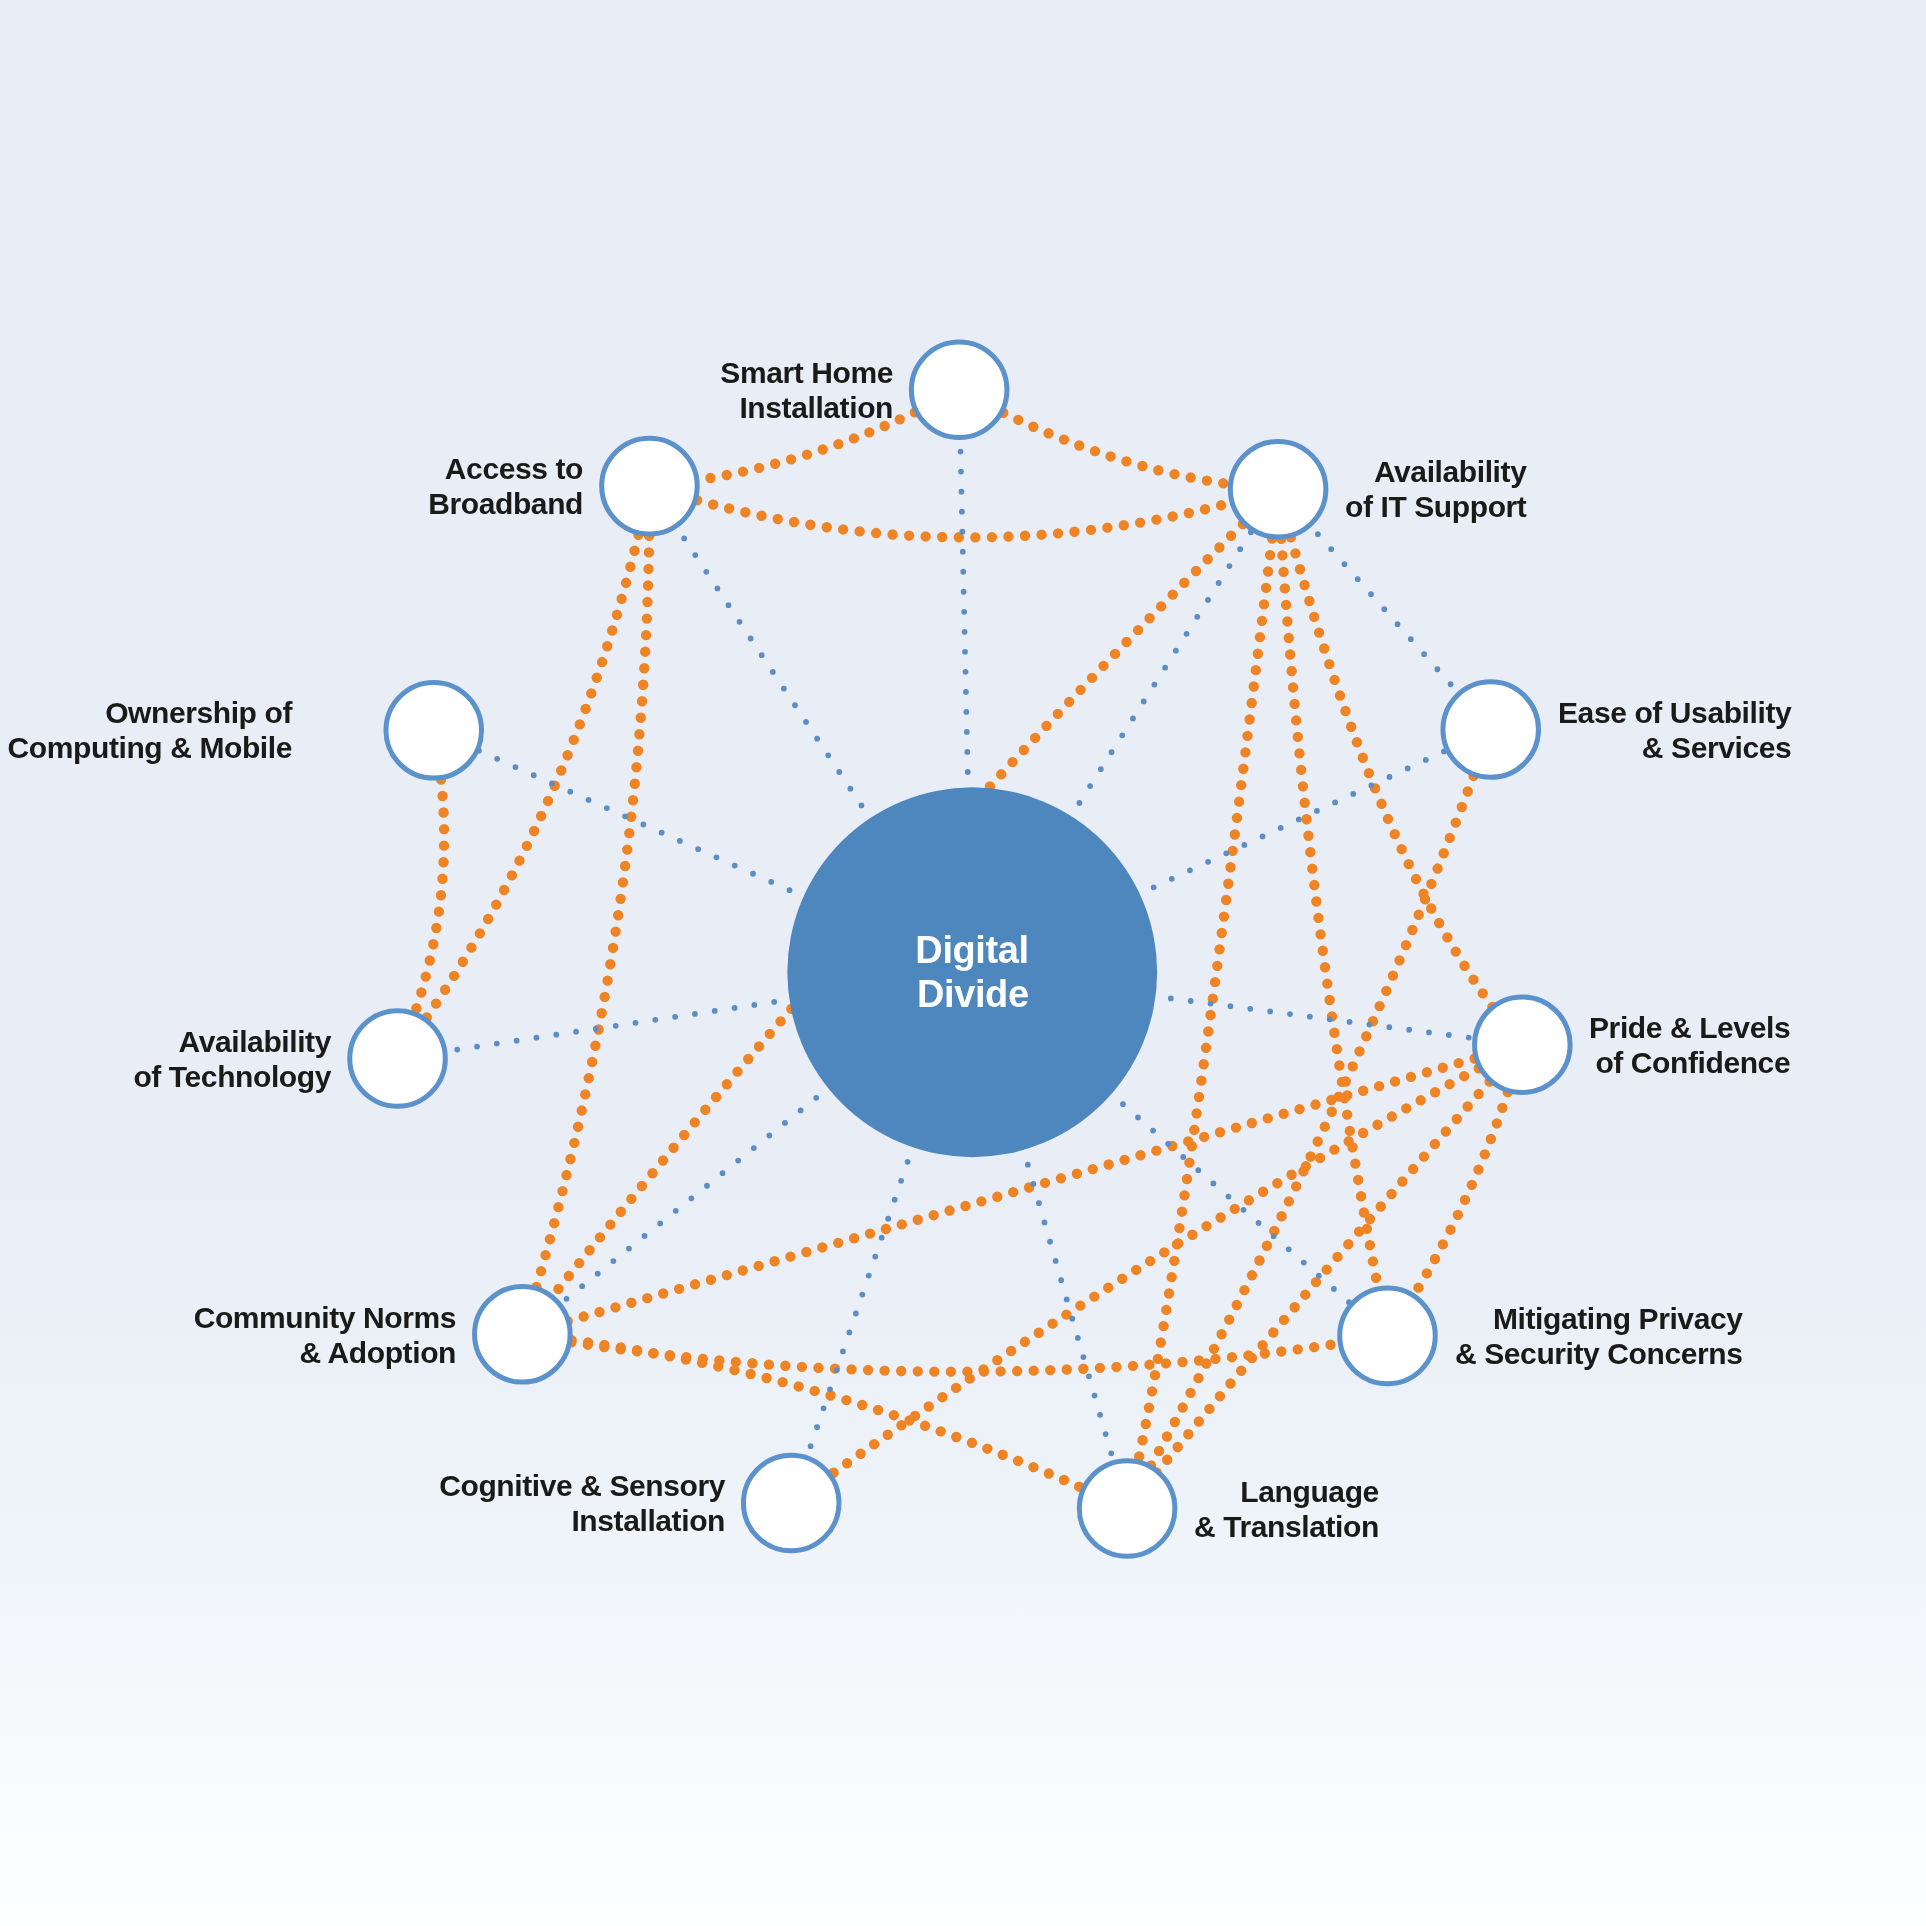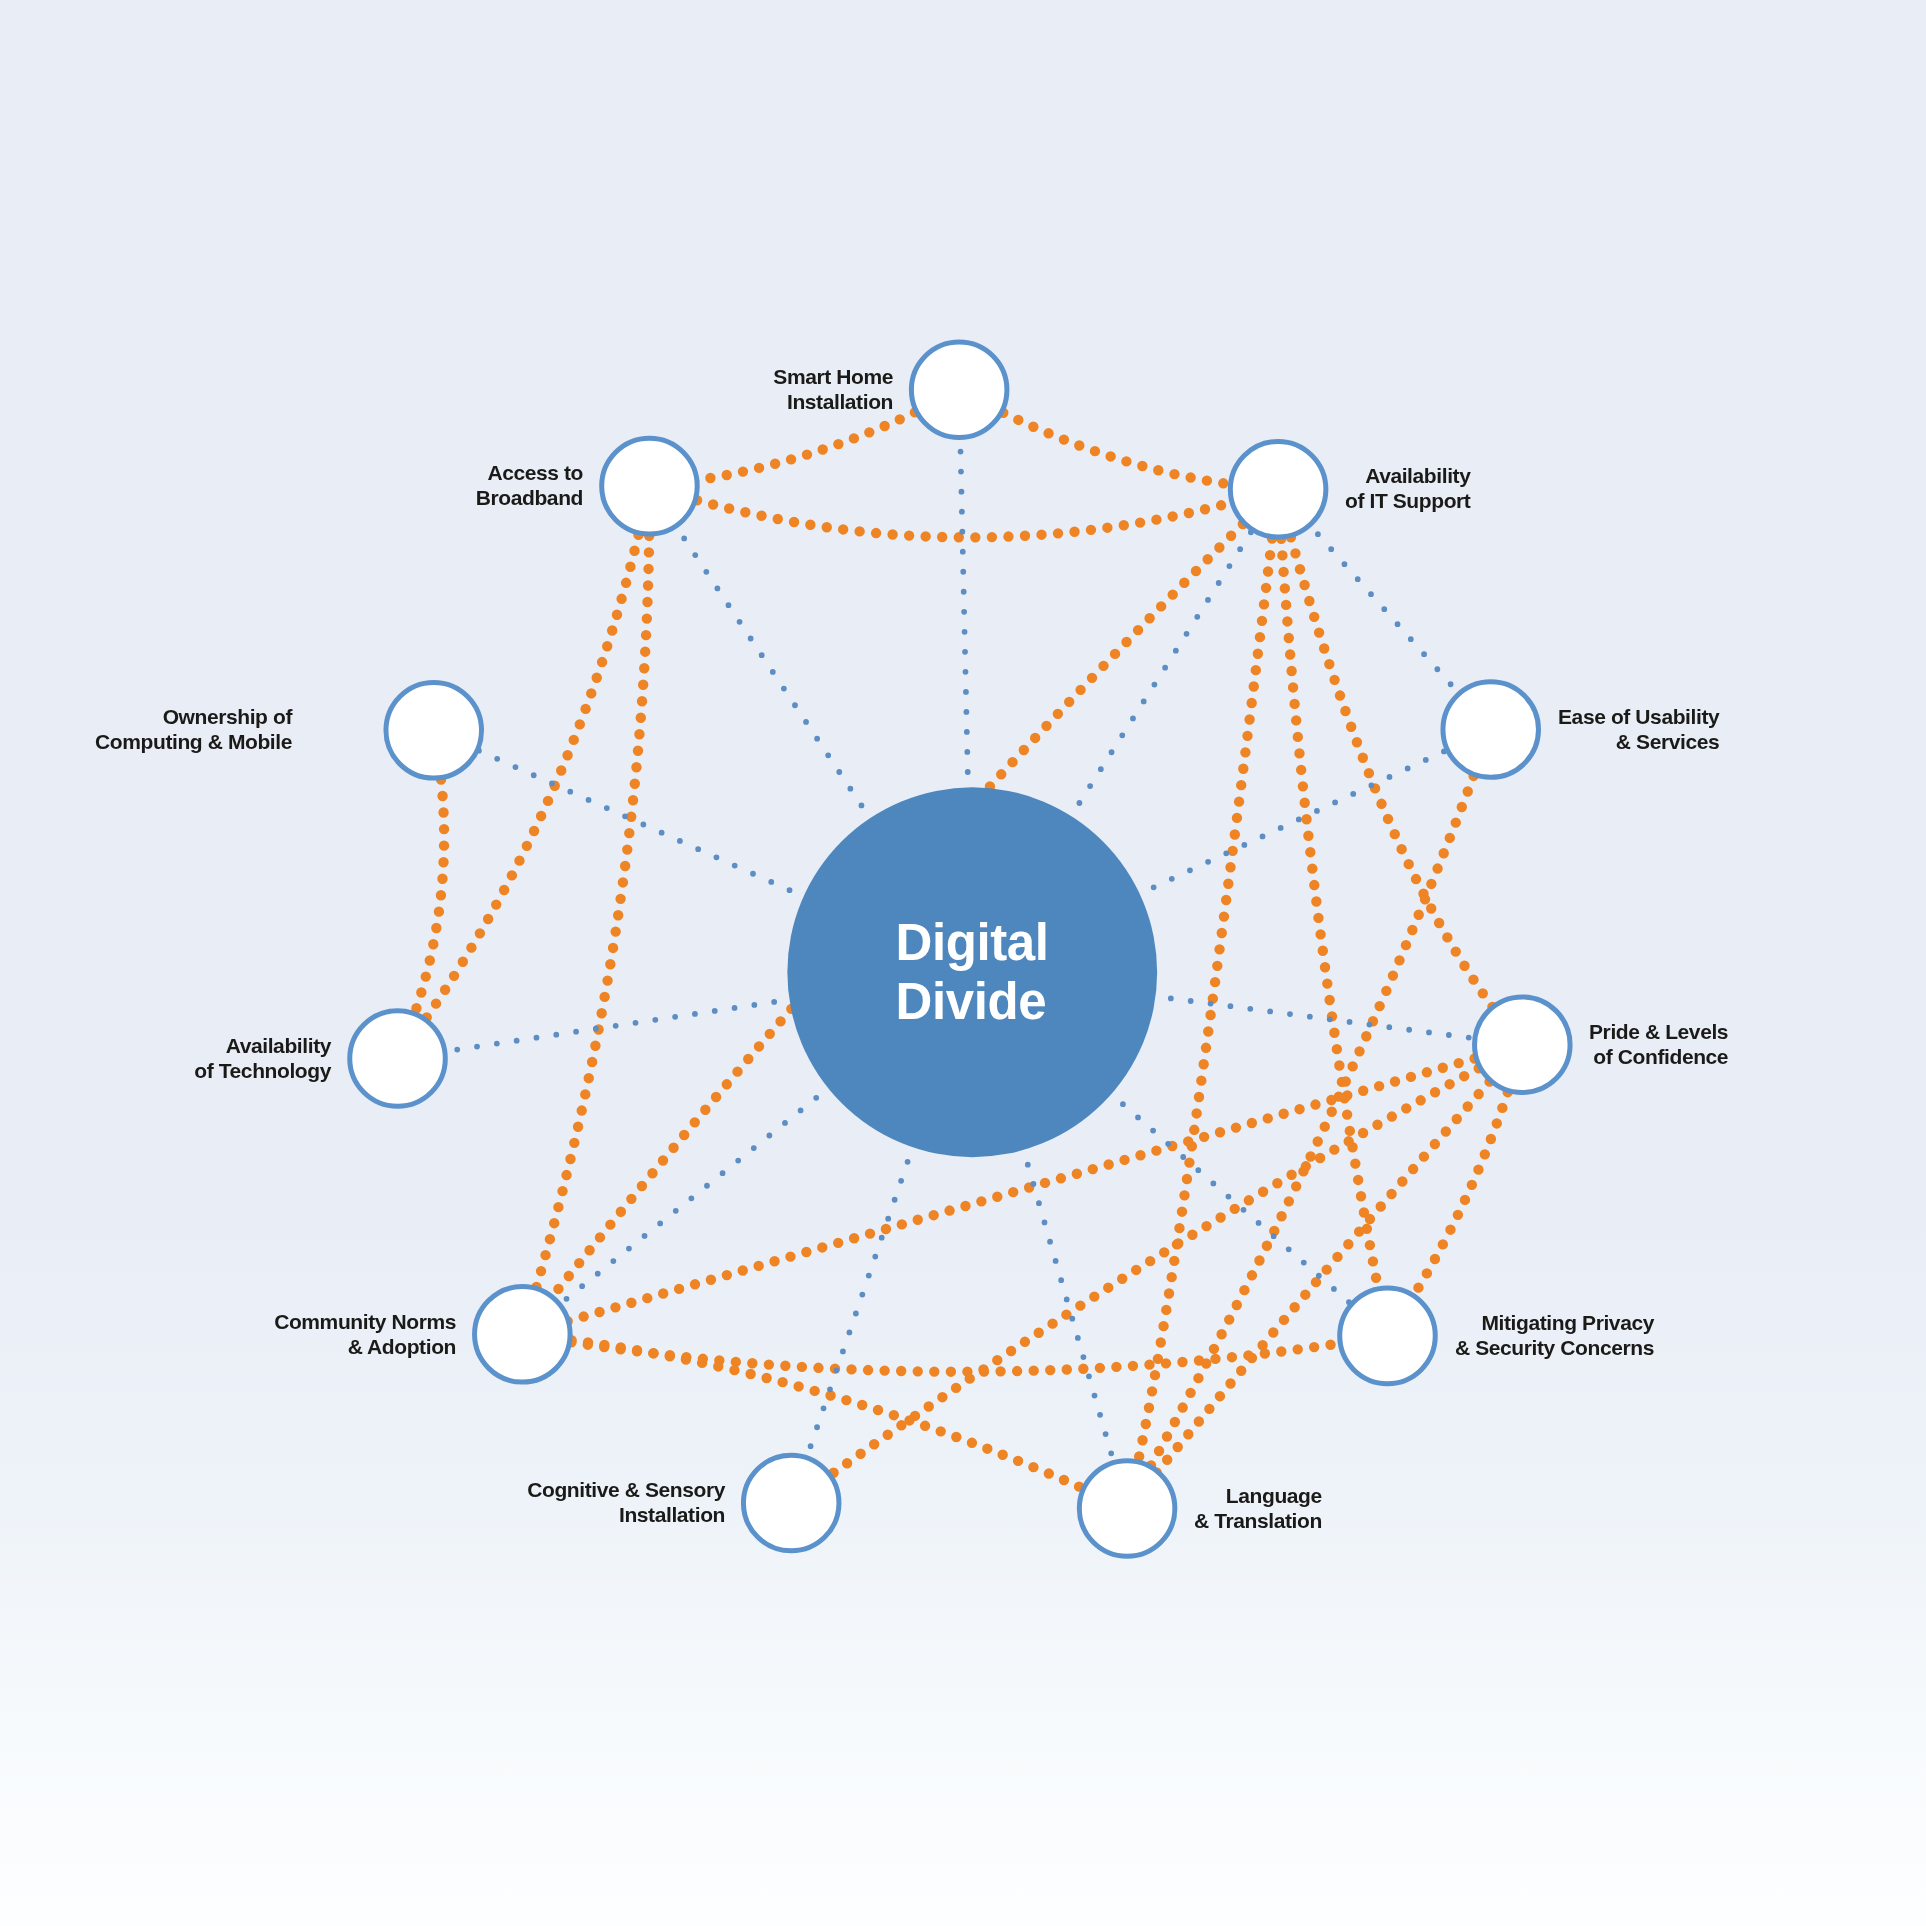--- a/index.html
+++ b/index.html
@@ -8,35 +8,35 @@
     font-family:"Liberation Sans",sans-serif;
     background:linear-gradient(180deg,#e9edf6 0%,#e9edf6 62%,#eef3f9 78%,#f7fafc 90%,#fdfeff 100%);
     overflow:hidden;position:relative;
   }
   #stage{position:absolute;left:0;top:0;width:1926px;height:1926px;}
   #net{position:absolute;left:0;top:0;}
   .node-label{
     position:absolute;
     transform:translateY(-50%);
     font-weight:bold;
-    font-size:21px;
+    font-size:30px;
     line-height:1.18;
     letter-spacing:-0.4px;
     color:#1a1a18;
     white-space:nowrap;
   }
   .node-label.side-left{text-align:right;}
   .node-label.side-right{text-align:right;}
   .node-label span{display:block;}
   .center-label{
     position:absolute;
     transform:translate(-50%,-50%);
-    text-align:left;
+    text-align:right;
     font-weight:bold;
-    font-size:51px;
+    font-size:38px;
     line-height:1.16;
     letter-spacing:-0.4px;
     color:#ffffff;
   }
   .center-label span{display:block;}
 </style>
 </head>
 <body>
 
 <div id="stage">

